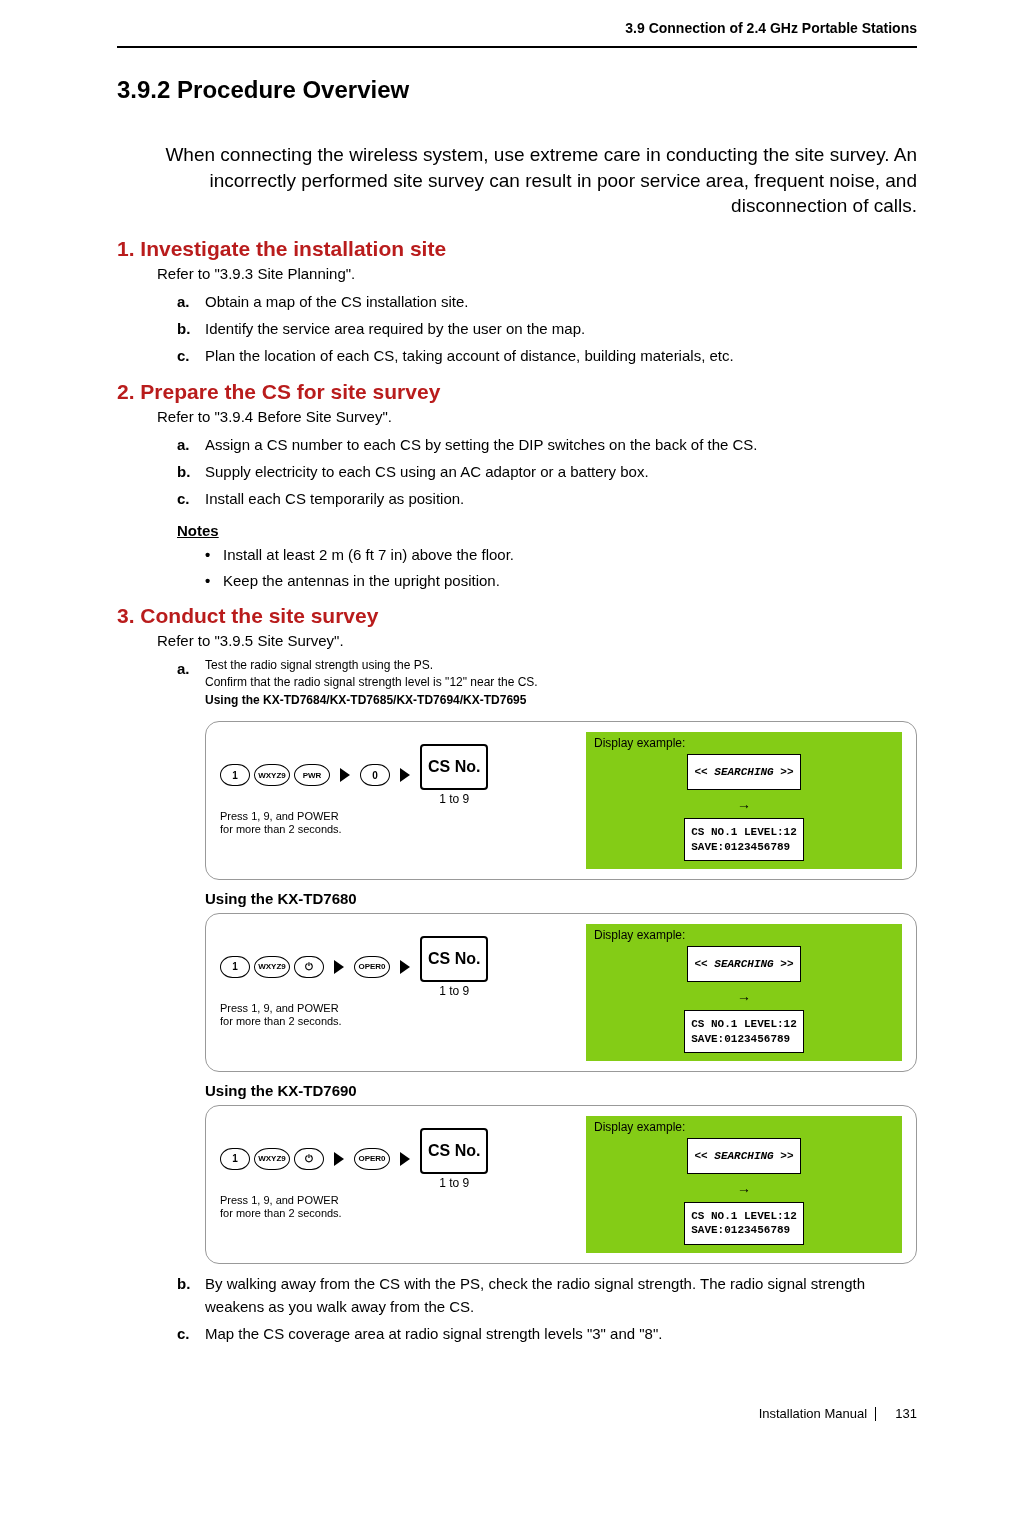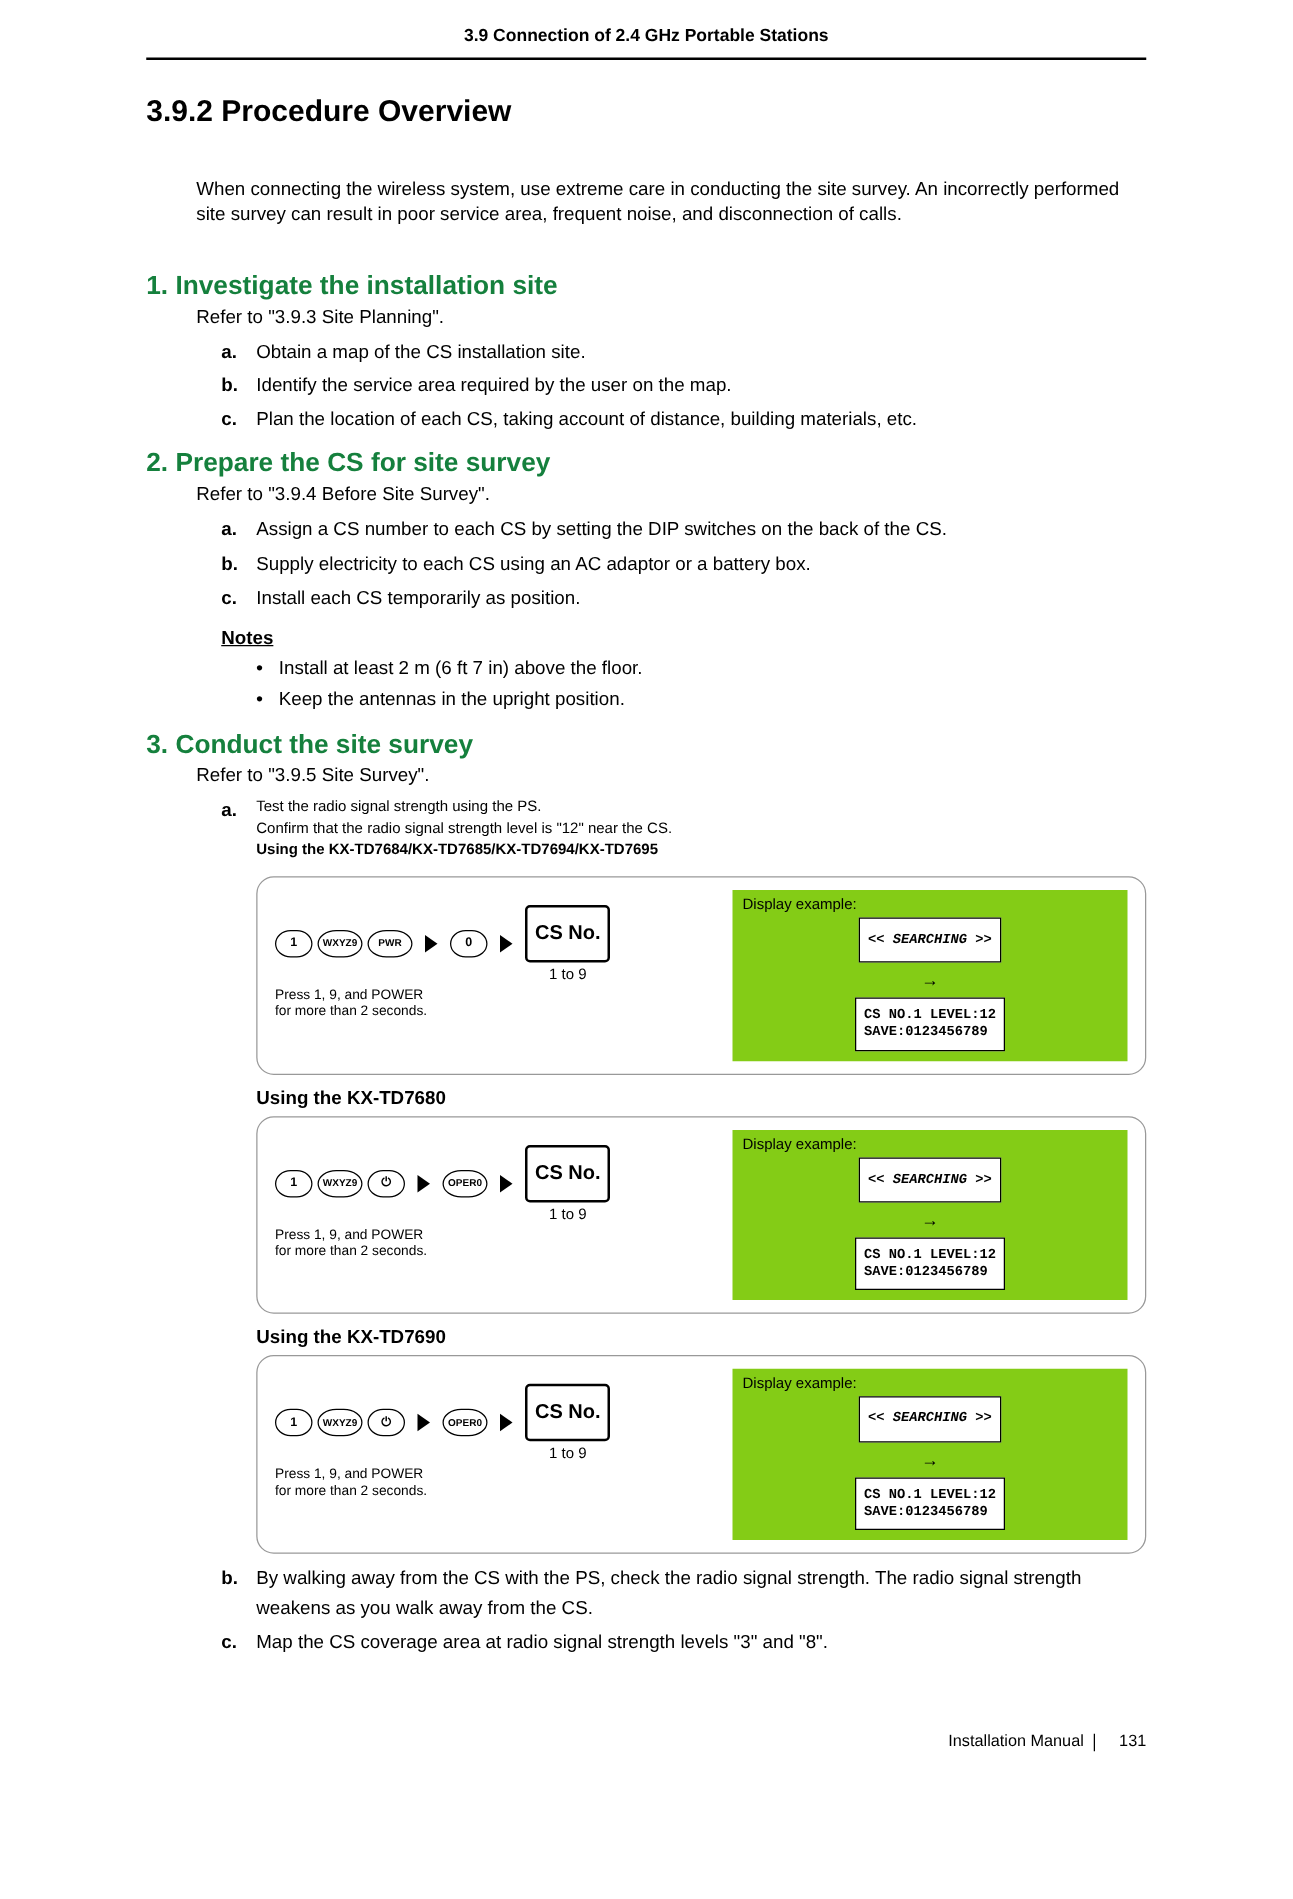--- a/index.html
+++ b/index.html
@@ -13,37 +13,38 @@
     width: 880px;
     margin: 0 auto;
     padding: 20px 40px 30px 40px;
     box-sizing: border-box;
   }
   .toprule {
     border-top: 2px solid #000;
     margin-top: 10px;
   }
   .header-right {
-    text-align: center;
+    text-align: right;
     font-weight: bold;
     font-size: 14px;
     margin-bottom: 4px;
   }
   h1 {
     font-size: 24px;
     font-weight: bold;
     margin: 28px 0 38px 0;
   }
   .intro {
-    font-size: 15px;
-    margin: 0 0 34px 40px;
+    font-size: 19px;
+    margin: 0 0 18px 40px;
     line-height: 1.35;
+    text-align: right;
   }
   h2 {
-    color: #15803d;
+    color: #b91c1c;
     font-size: 21px;
     font-weight: bold;
     margin: 1px 0 4px 0;
   }
   .refer {
     font-size: 15px;
     margin: 0 0 8px 40px;
   }
   ol.letters {
     list-style: none;

